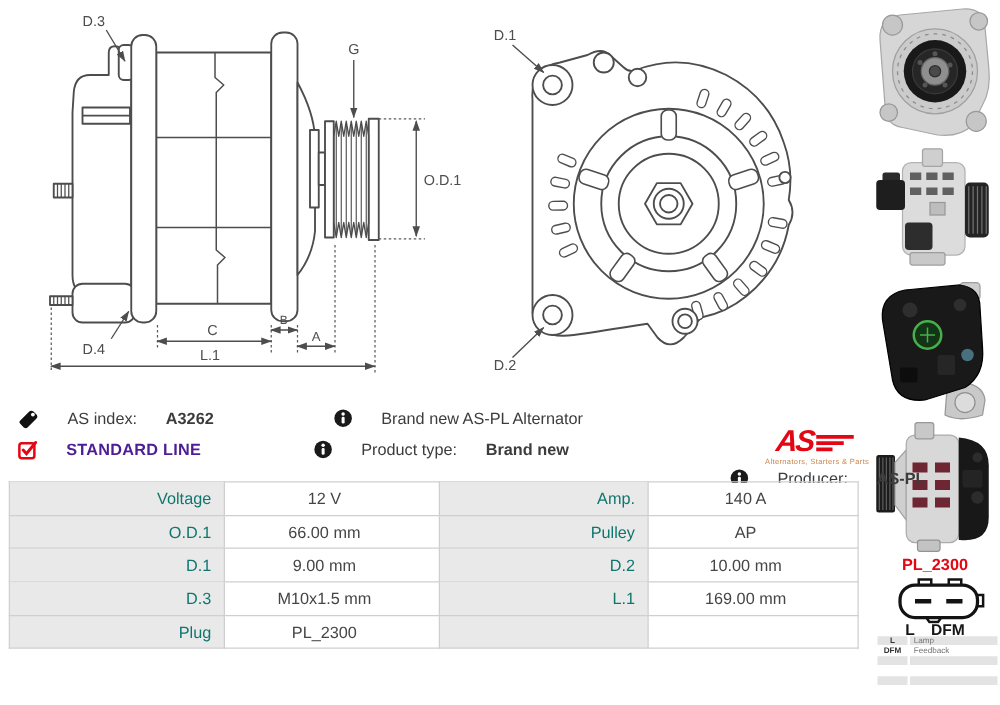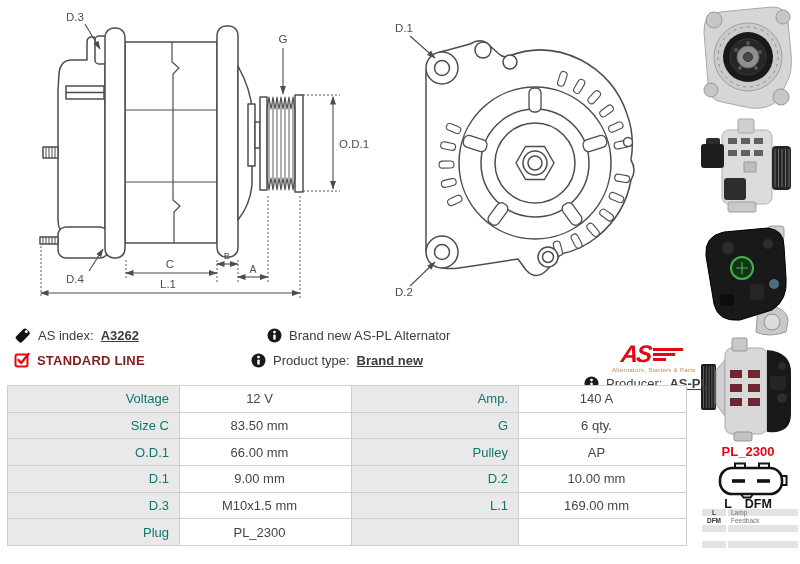--- a/index.html
+++ b/index.html
@@ -6,23 +6,23 @@
   .page{position:relative;width:800px;height:564px;background:#fff;overflow:hidden;
         font-family:"Liberation Sans",sans-serif;color:#3c3c3c;}
   svg text{font-family:"Liberation Sans",sans-serif;}
 
   
   .draw{position:absolute;}
   #side-draw{left:0;top:0;}
   #front-draw{left:385px;top:0;}
 
   
-  .info-item{position:absolute;display:flex;align-items:center;gap:7px;font-size:13px;height:16px;white-space:nowrap;}
-  .info-item .b{font-weight:bold;text-decoration:underline;}
-  #std-line{color:#7f1d1d;font-weight:bold;letter-spacing:.2px;}
+  .info-item{position:absolute;display:flex;align-items:flex-start;gap:23px;font-size:13px;height:16px;white-space:nowrap;}
+  .info-item .b{font-weight:bold;}
+  #std-line{color:#4c1d95;font-weight:bold;letter-spacing:.2px;}
 
   
   .logo{position:absolute;left:612px;top:343px;width:80px;text-align:center;}
   .logo-row{display:flex;align-items:center;justify-content:center;height:22px;}
   .logo-as{font-size:24px;font-weight:900;font-style:italic;color:#e30613;letter-spacing:-2px;line-height:22px;transform:skewX(-6deg);}
   .logo-stripes{display:flex;flex-direction:column;gap:2px;margin-left:3px;align-items:flex-start;}
   .logo-stripes i{display:block;height:3px;background:#e30613;}
   .logo-stripes i:nth-child(1){width:30px;}
   .logo-stripes i:nth-child(2){width:22px;}
   .logo-stripes i:nth-child(3){width:13px;}
@@ -356,26 +356,20 @@
         <col class="c2">
         <col class="c3">
         <col class="c4">
       </colgroup>
     <tbody>
       <tr>
         <td class="lab">Voltage</td>
         <td class="val">12 V</td>
         <td class="lab">Amp.</td>
         <td class="val">140 A</td>
-      </tr>
-      <tr>
-        <td class="lab">Size C</td>
-        <td class="val">83.50 mm</td>
-        <td class="lab">G</td>
-        <td class="val">6 qty.</td>
       </tr>
       <tr>
         <td class="lab">O.D.1</td>
         <td class="val">66.00 mm</td>
         <td class="lab">Pulley</td>
         <td class="val">AP</td>
       </tr>
       <tr>
         <td class="lab">D.1</td>
         <td class="val">9.00 mm</td>

